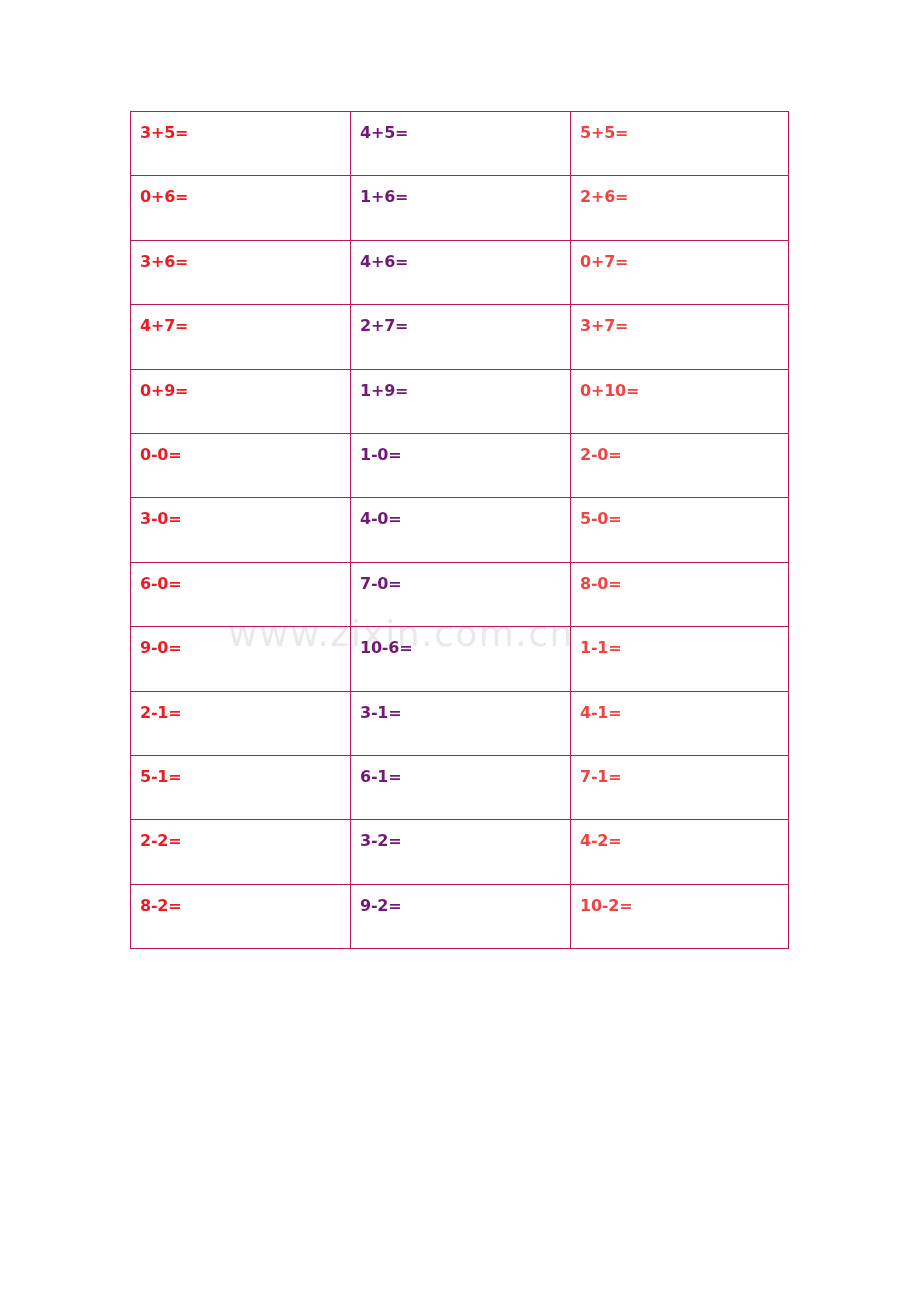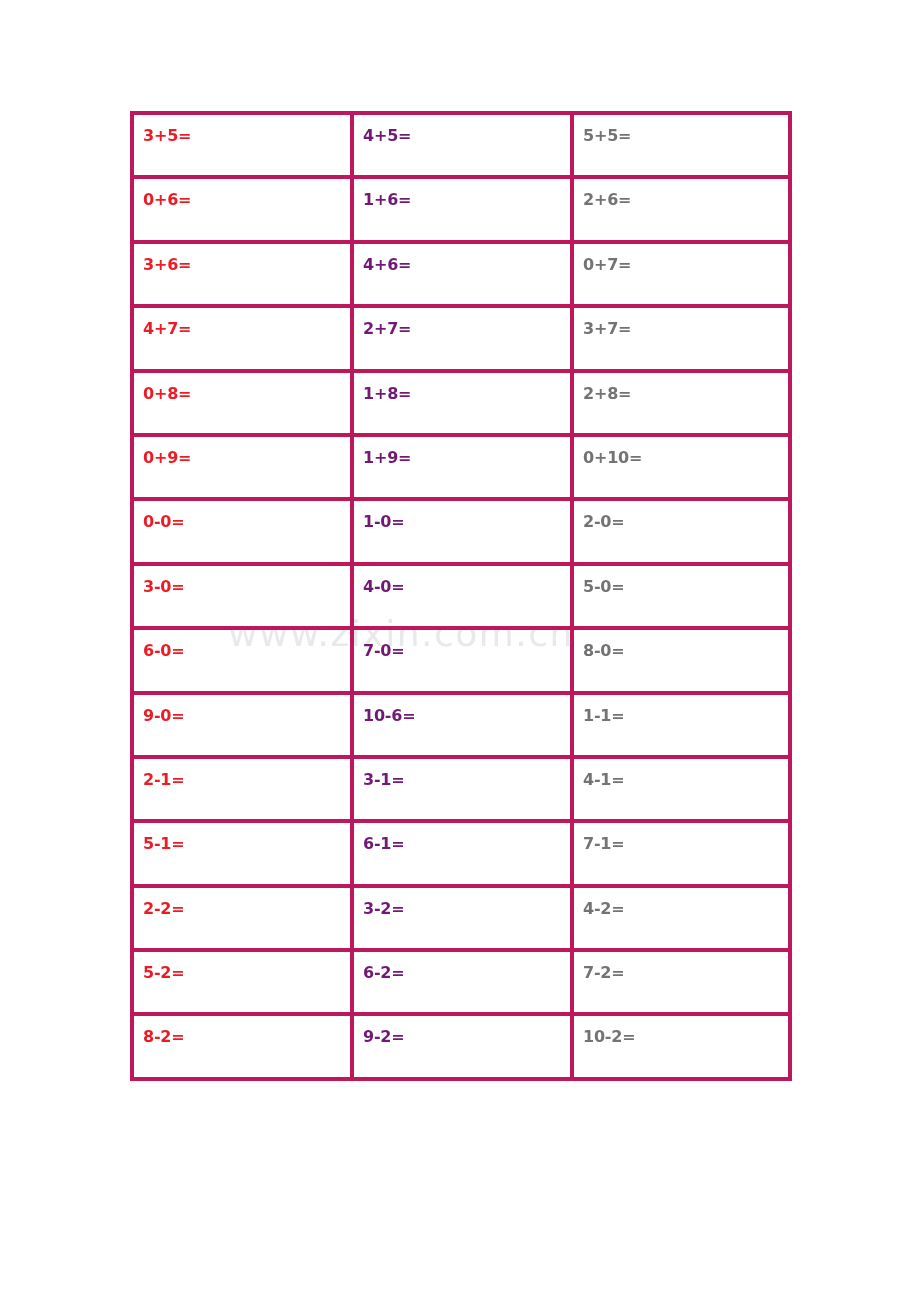--- a/index.html
+++ b/index.html
@@ -54,39 +54,39 @@
     z-index: 10;
     background: transparent;
   }
   #exercise-table col.c0 { width: 220px; }
   #exercise-table col.c1 { width: 220px; }
   #exercise-table col.c2 { width: 218px; }
 
   #exercise-table tr { height: 64.4px; }
 
   #exercise-table td {
-    border: 4px solid #be185d;
+    border: 1px solid #be185d;
     padding: 0;
     vertical-align: top;
     background: transparent;
   }
 
   .cell-text {
     display: block;
     padding: 13px 0 0 9px;
     font-family: "DejaVu Sans", "Liberation Sans", sans-serif;
     font-size: 16px;
     font-weight: bold;
     letter-spacing: -0.2px;
     white-space: nowrap;
     line-height: 1;
   }
   .col-a .cell-text { color: #ed1c24; }
   .col-b .cell-text { color: #701a75; }
-  .col-c .cell-text { color: #737373; }
+  .col-c .cell-text { color: #ef4444; }
 </style>
 </head>
 <body>
 
 <div id="worksheet-page">
 
   <div id="watermark">www.zixin.com.cn</div>
 
   <table id="exercise-table">
     <colgroup>
@@ -134,31 +134,20 @@
           </td>
           <td class="col-b">
             <span class="cell-text">2+7=</span>
           </td>
           <td class="col-c">
             <span class="cell-text">3+7=</span>
           </td>
         </tr>
         <tr>
           <td class="col-a">
-            <span class="cell-text">0+8=</span>
-          </td>
-          <td class="col-b">
-            <span class="cell-text">1+8=</span>
-          </td>
-          <td class="col-c">
-            <span class="cell-text">2+8=</span>
-          </td>
-        </tr>
-        <tr>
-          <td class="col-a">
             <span class="cell-text">0+9=</span>
           </td>
           <td class="col-b">
             <span class="cell-text">1+9=</span>
           </td>
           <td class="col-c">
             <span class="cell-text">0+10=</span>
           </td>
         </tr>
         <tr>
@@ -229,31 +218,20 @@
         </tr>
         <tr>
           <td class="col-a">
             <span class="cell-text">2-2=</span>
           </td>
           <td class="col-b">
             <span class="cell-text">3-2=</span>
           </td>
           <td class="col-c">
             <span class="cell-text">4-2=</span>
-          </td>
-        </tr>
-        <tr>
-          <td class="col-a">
-            <span class="cell-text">5-2=</span>
-          </td>
-          <td class="col-b">
-            <span class="cell-text">6-2=</span>
-          </td>
-          <td class="col-c">
-            <span class="cell-text">7-2=</span>
           </td>
         </tr>
         <tr>
           <td class="col-a">
             <span class="cell-text">8-2=</span>
           </td>
           <td class="col-b">
             <span class="cell-text">9-2=</span>
           </td>
           <td class="col-c">

